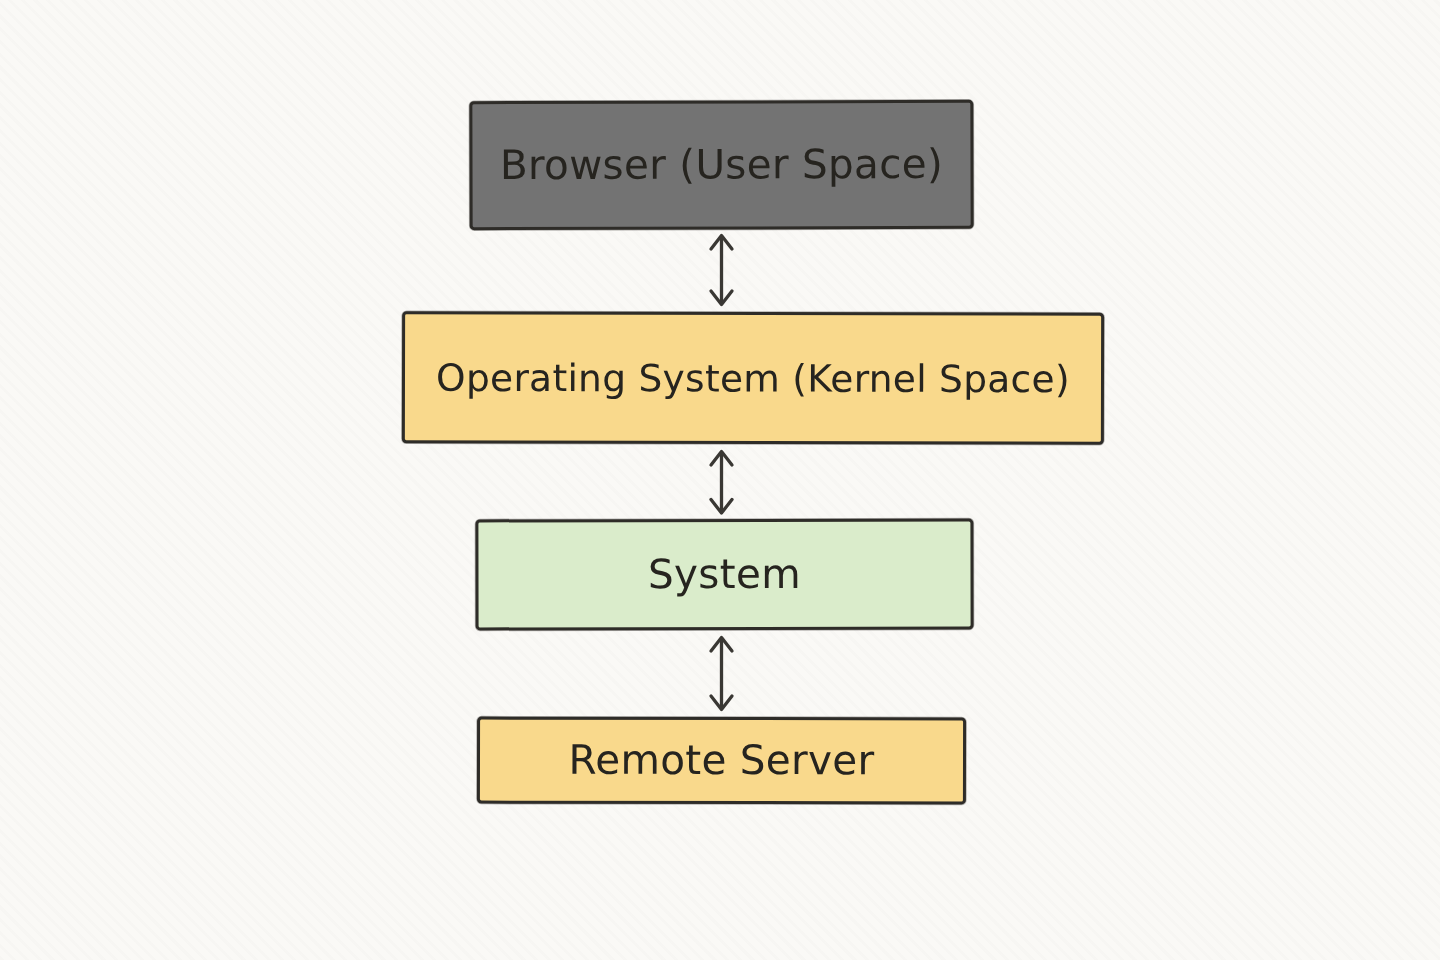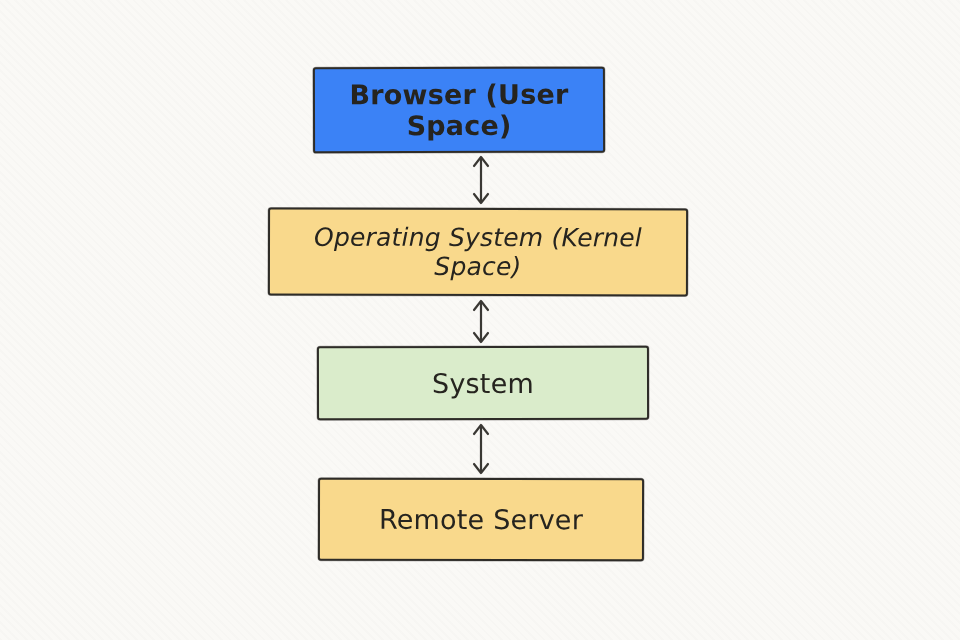--- a/index.html
+++ b/index.html
@@ -30,41 +30,39 @@
     justify-content: center;
     border: 2.5px solid #2e2c28;
     border-radius: 3px;
     color: #26241f;
     text-align: center;
     box-sizing: border-box;
     letter-spacing: 0.2px;
     box-shadow: 0 0 0 0.5px rgba(46,44,40,0.35);
   }
   .node-browser {
-    left: 313px; top: 67px; width: 292px; height: 86px;
-    background: #3b82f6;
+    left: 313px; top: 67px; width: 336px; height: 86px;
+    background: #737373;
     font-size: 27px;
     transform: rotate(-0.15deg);
-    font-weight: bold;
   }
   .node-os {
-    left: 268px; top: 208px; width: 420px; height: 88px;
+    left: 268px; top: 208px; width: 468px; height: 88px;
     background: #f9d98c;
     font-size: 25px;
     transform: rotate(0.12deg);
-    font-style: italic;
   }
   .node-network {
     left: 317px; top: 346px; width: 332px; height: 74px;
     background: #daeccb;
     font-size: 27px;
     transform: rotate(-0.1deg);
   }
   .node-server {
-    left: 318px; top: 478px; width: 326px; height: 83px;
+    left: 318px; top: 478px; width: 326px; height: 58px;
     background: #f9d98c;
     font-size: 27px;
     transform: rotate(0.1deg);
   }
   .connector {
     position: absolute;
     width: 26px;
   }
   .connector-1 { left: 468px; top: 154px; height: 52px; }
   .connector-2 { left: 468px; top: 298px; height: 47px; }

